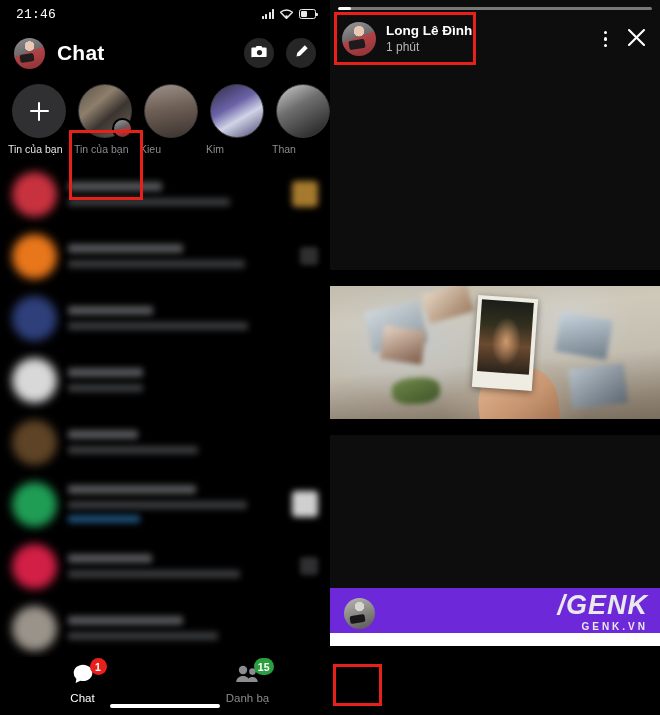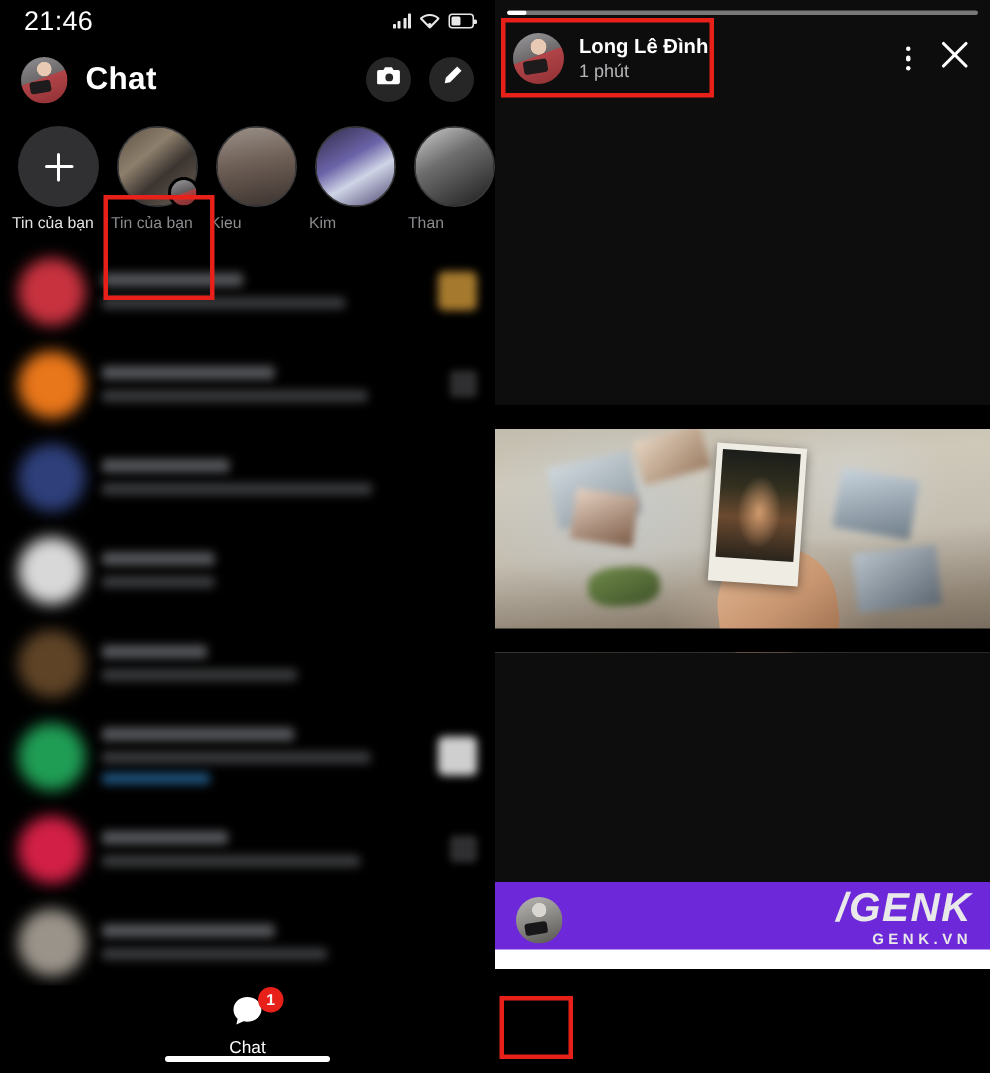--- a/index.html
+++ b/index.html
@@ -14,21 +14,21 @@
   .panel-left{
     position:relative; width:330px; height:715px;
     background:#000; overflow:hidden;
   }
 
   
   .statusbar{
     height:28px; display:flex; align-items:center;
     justify-content:space-between; padding:0 14px 0 16px;
   }
-  .status-time{ color:#fff; font-size:18px; letter-spacing:.2px; }
+  .status-time{ color:#fff; font-size:13px; letter-spacing:.2px;font-family:Liberation Mono, monospace; }
   .status-icons{ display:flex; align-items:center; gap:6px; }
   .ic-signal{ display:flex; align-items:flex-end; gap:1.5px; height:10px; }
   .ic-signal i{ display:block; width:2px; background:#e8e8e8; border-radius:.5px; }
   .ic-signal i:nth-child(1){ height:3px; }
   .ic-signal i:nth-child(2){ height:5px; }
   .ic-signal i:nth-child(3){ height:7.5px; }
   .ic-signal i:nth-child(4){ height:10px; }
   .ic-wifi{ width:13px; height:10px; position:relative; }
   .ic-wifi svg{ display:block; }
   .ic-batt{
@@ -413,20 +413,32 @@
     <div class="bottom-nav">
       <div class="nav-item">
         <span class="nav-ico">
           <svg width="22" height="22" viewBox="0 0 22 22">
               <path d="M11 1.7c5.3 0 9.3 3.6 9.3 8.2 0 4.6-4 8.2-9.3 8.2a11 11 0 0 1-2.6-.3L3.6 20l.8-3.9A7.8 7.8 0 0 1 1.7 9.9c0-4.6 4-8.2 9.3-8.2z" fill="#fff"></path>
             </svg>
           <span class="nav-badge" style="background:#e8201a">1</span>
         </span>
         <span class="nav-label on">Chat</span>
       </div>
+      <div class="nav-item">
+        <span class="nav-ico">
+          <svg width="26" height="22" viewBox="0 0 26 22">
+              <circle cx="8" cy="7" r="4.2" fill="#8b8b90"></circle>
+              <path d="M1.2 19c0-3.6 3-6 6.8-6s6.8 2.4 6.8 6z" fill="#8b8b90"></path>
+              <circle cx="17.5" cy="8.6" r="3.3" fill="#8b8b90"></circle>
+              <path d="M12.3 19c0-3 2.3-4.9 5.2-4.9s5.2 1.9 5.2 4.9z" fill="#8b8b90"></path>
+            </svg>
+          <span class="nav-badge" style="background:#2b9e3f">15</span>
+        </span>
+        <span class="nav-label off">Danh bạ</span>
+      </div>
       <div class="home-ind"></div>
     </div>
   </div>
 
   <div class="panel-right">
 
     <div class="progress-track">
       <div class="progress-fill" id="prog-fill" style="width: 4%;"></div>
     </div>
 

